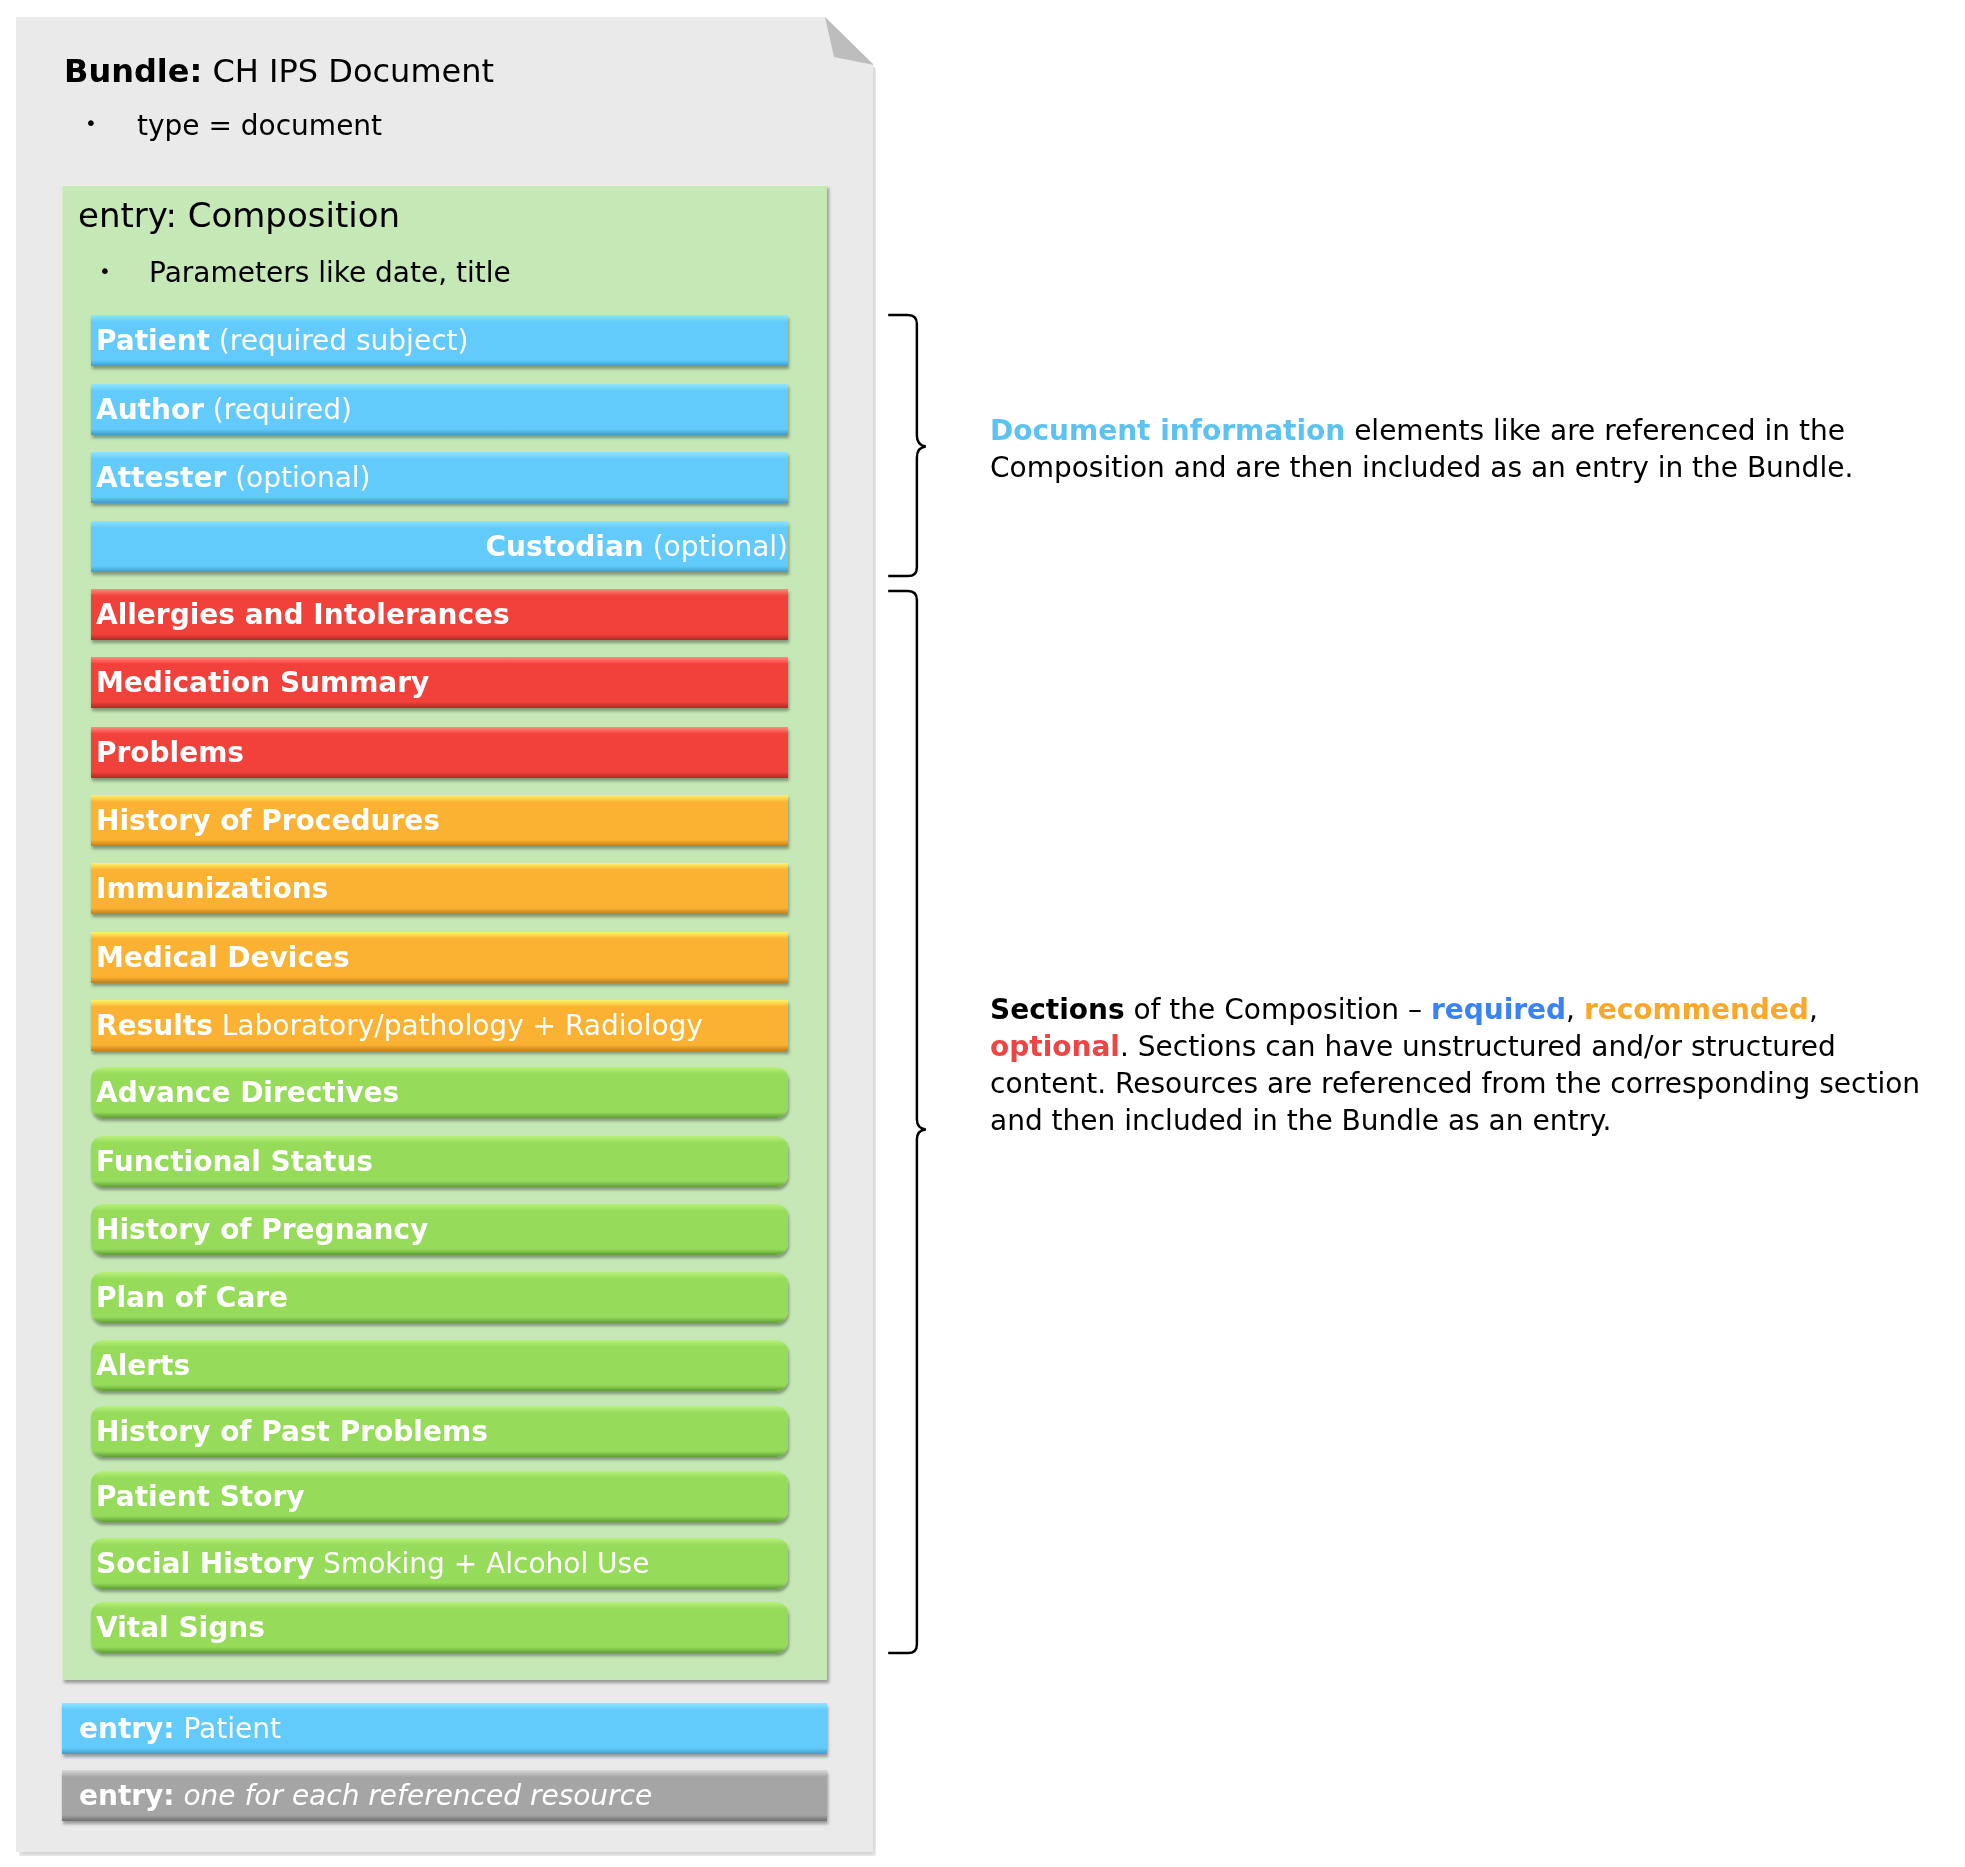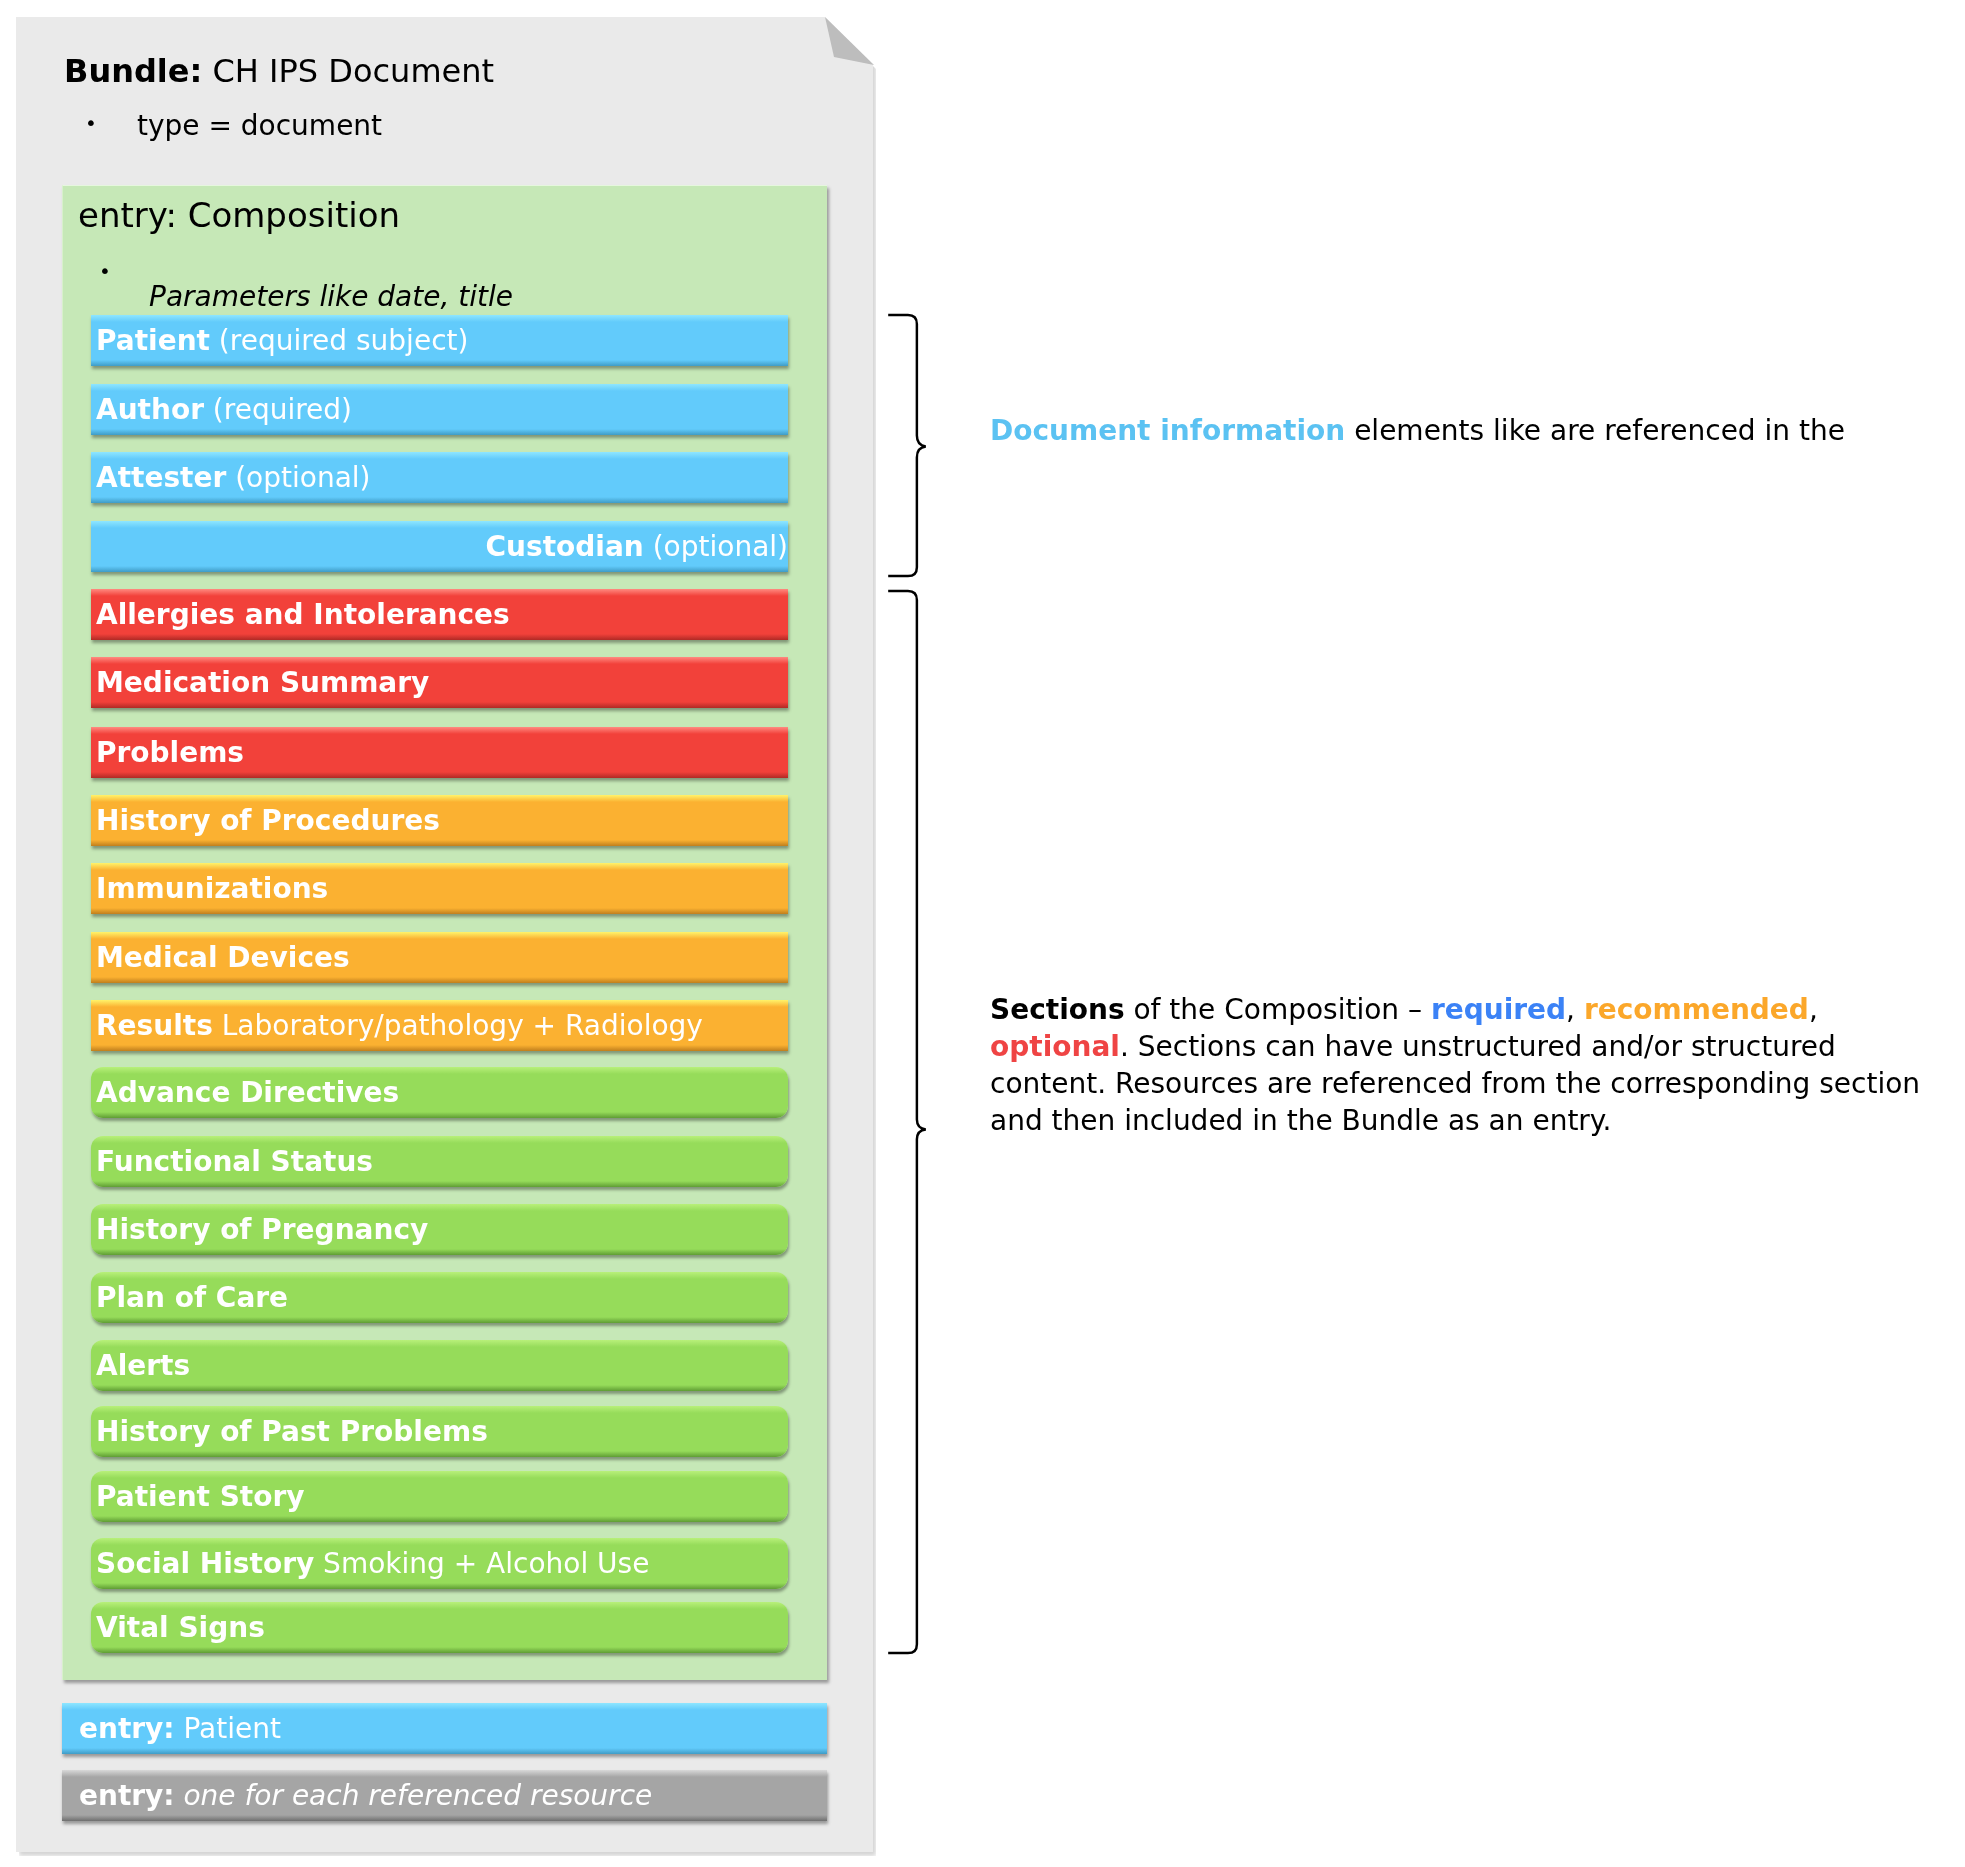--- a/index.html
+++ b/index.html
@@ -15,21 +15,21 @@
   .fold { position:absolute; left:825px; top:17px; width:49px; height:49px; }
   .title { position:absolute; left:64px; top:48px; font-size:32px; line-height:46px; white-space:nowrap; }
   .title b { font-weight:bold; }
   .bullet-line { position:absolute; font-size:28px; line-height:34px; white-space:nowrap; }
   .bullet-dot { position:absolute; font-size:20px; }
   .composition { position:absolute; left:62px; top:185px; width:765px; height:1495px;
          background:#C6E8B7;
          box-shadow: 2px 3px 3px rgba(0,0,0,0.35);
          border-top:1px solid #e6f7de; border-left:1px solid #d8f0cc; box-sizing:border-box; }
   .comp-title { position:absolute; left:78px; top:194px; font-size:34px; line-height:42px; white-space:nowrap; }
-  .comp-sub { position:absolute; left:149px; top:256px; font-size:28px; font-style:italic; line-height:34px; white-space:nowrap;margin-top:24px; }
+  .comp-sub { position:absolute; left:149px; top:256px; font-size:28px; line-height:34px; white-space:nowrap; }
   .bar { position:absolute; left:91px; width:697px; height:51px; box-sizing:border-box;
          color:#ffffff; font-size:28px; line-height:51px; padding-left:5px; white-space:nowrap;
          box-shadow: 1px 3px 3px rgba(0,0,0,0.35); overflow:hidden; }
   .bar b { font-weight:bold; }
   .bar .rest { font-weight:normal; }
   .bar.blue   { background: linear-gradient(to bottom, #8ee6ff 0px, #62CBFB 7px, #62CBFB 45px, #3f9cc6 51px); }
   .bar.red    { background: linear-gradient(to bottom, #ff8a80 0px, #F2413A 7px, #F2413A 45px, #b02a25 51px); }
   .bar.orange { background: linear-gradient(to bottom, #fff36a 0px, #FBB131 7px, #FBB131 45px, #c07f1d 51px); }
   .bar.green  { background: linear-gradient(to bottom, #b8f07a 0px, #96DC5A 7px, #96DC5A 45px, #5f9d34 51px); border-radius: 12px; }
   .bar.gray   { background: linear-gradient(to bottom, #d8d8d8 0px, #A5A5A5 7px, #A5A5A5 45px, #6f6f6f 51px); }
@@ -138,19 +138,20 @@
 <svg class="brace" style="left:886px; top:589px;" width="40" height="77" viewBox="0 0 40 78" preserveAspectRatio="none">
 </svg>
 <svg class="brace" style="left:886px; top:589px;" width="40" height="77" viewBox="0 0 40 78">
 </svg>
 <svg class="brace" style="left:886px; top:589px;" width="40" height="1069" viewBox="0 0 40 1080">
   <path d="M2,2 L22,2 Q31,2 31,11 L31,536 Q31,545 40,546 Q31,547 31,556 L31,1066 Q31,1075 22,1075 L2,1075" fill="none" stroke="#000" stroke-width="2.5"></path>
 </svg>
 
 <div class="note" style="top:412px;">
   <span class="c-blue">Document information</span><span> elements like are referenced in the</span><br>
+  <span>Composition and are then included as an entry in the Bundle.</span>
 </div>
 
 <div class="note" style="top:991px; width:941px;">
   <b>Sections</b><span> of the Composition – </span><span class="c-red">required</span><span>, </span><span class="c-orange">recommended</span><span>,</span><br>
   <span class="c-green">optional</span><span>. Sections can have unstructured and/or structured content. Resources are referenced from the corresponding section and then included in the Bundle as an entry.</span>
 </div>
 
 
 </body></html>

